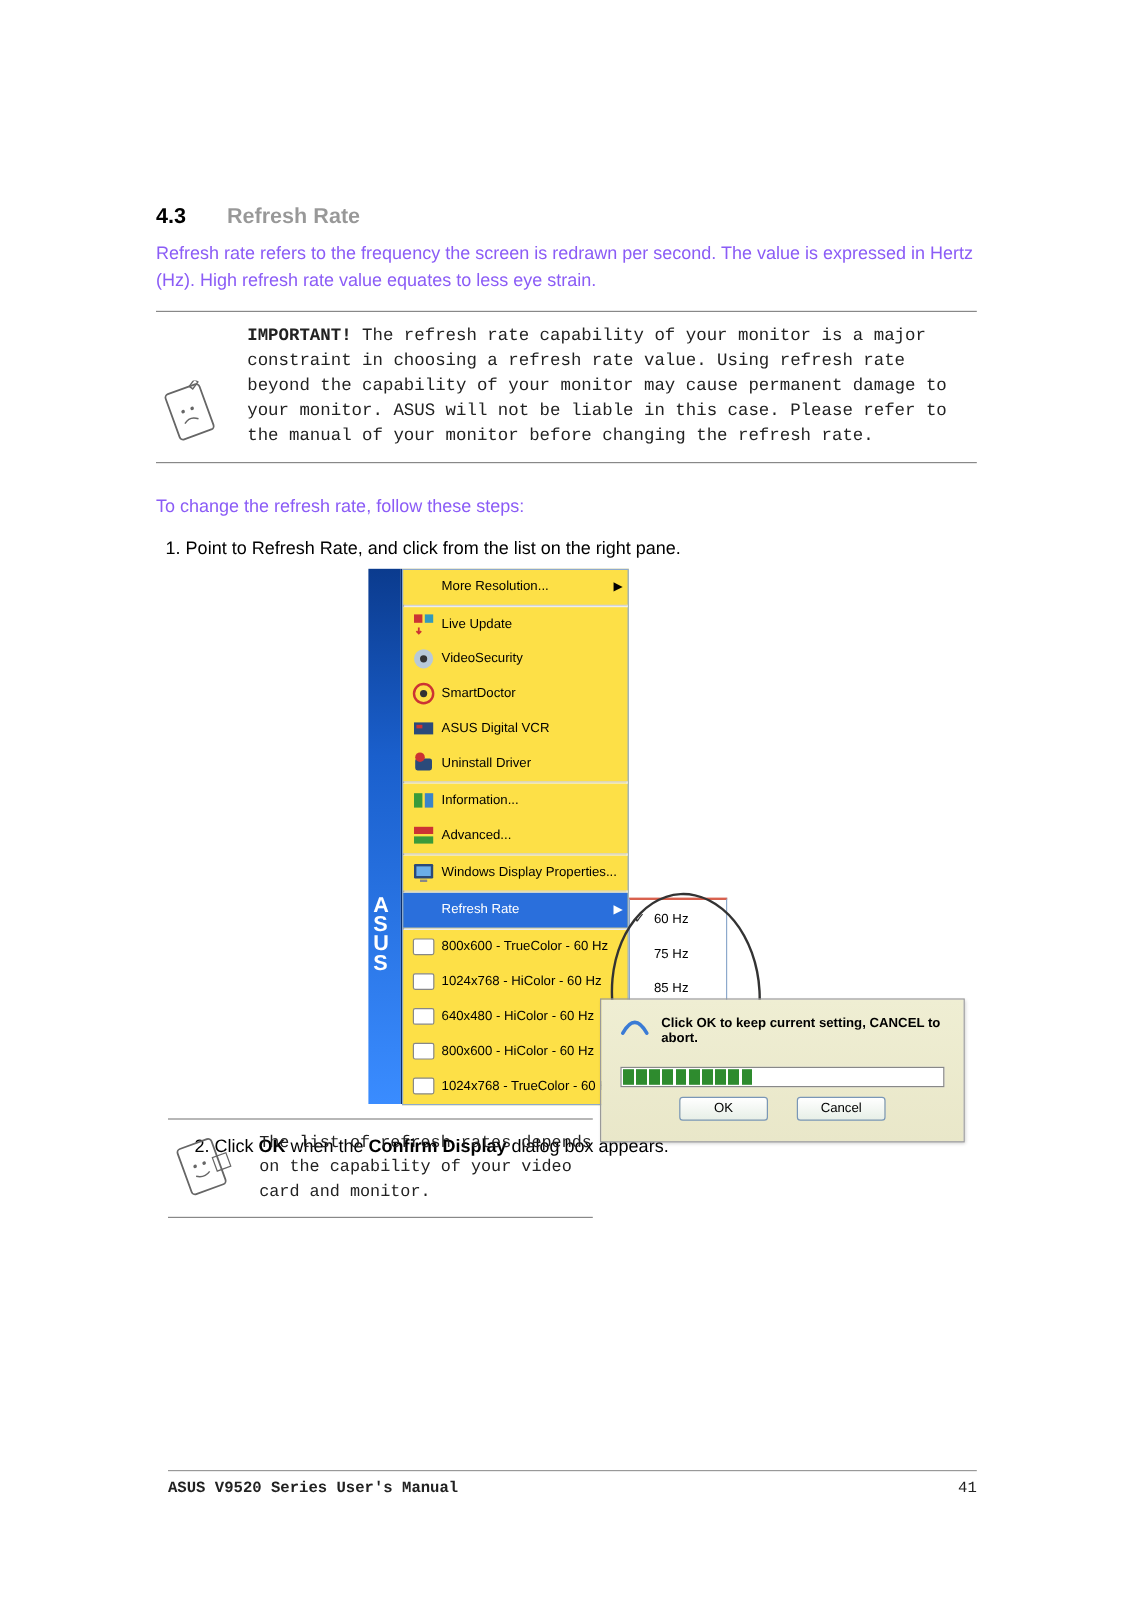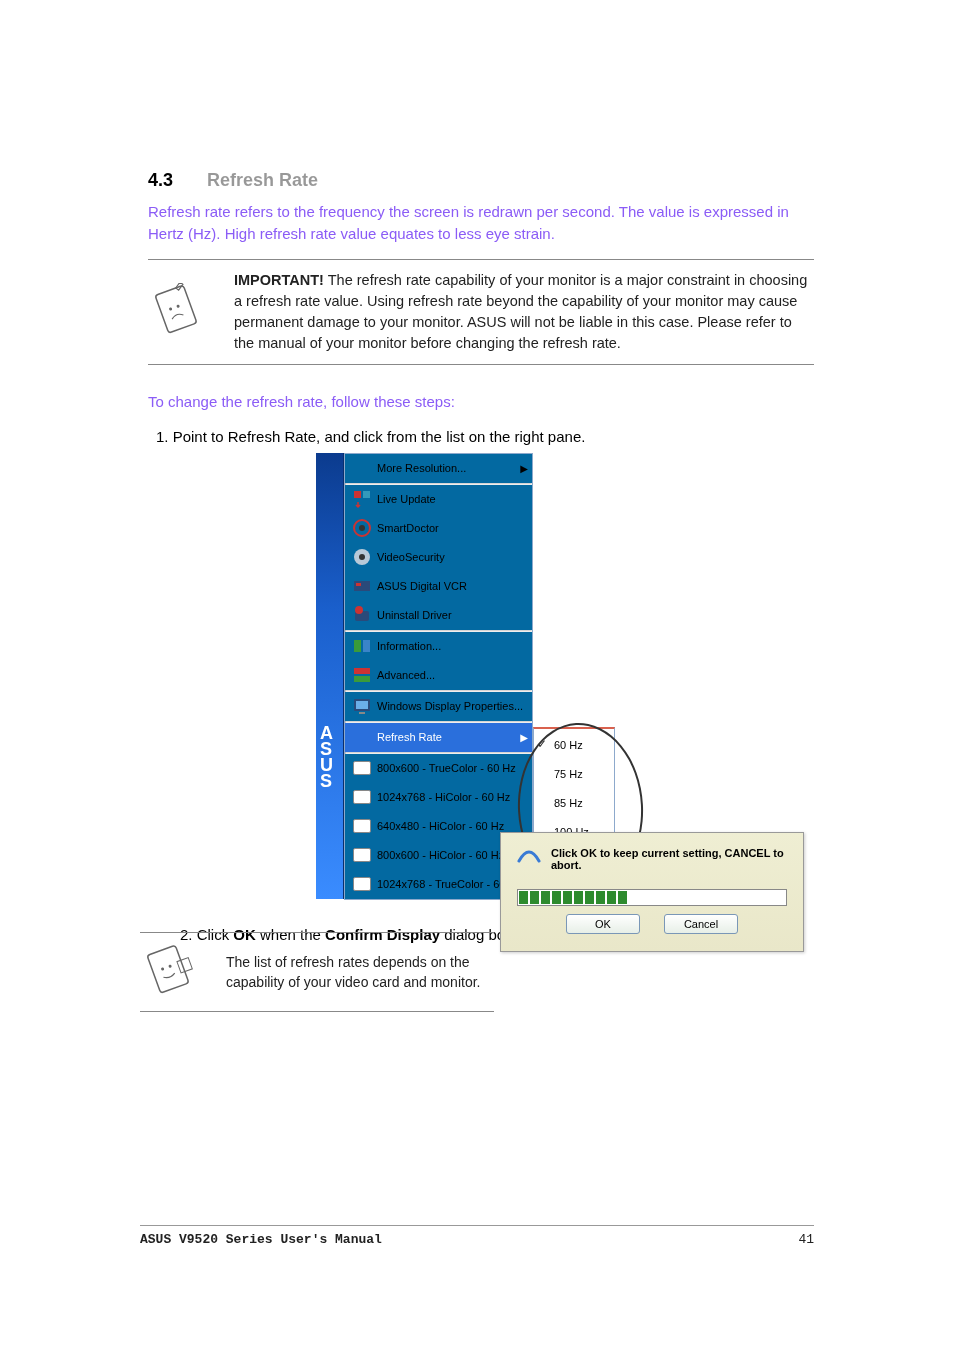--- a/index.html
+++ b/index.html
@@ -5,46 +5,46 @@
   * { box-sizing: border-box; margin: 0; padding: 0; }
   html, body { width: 954px; height: 1351px; background: #ffffff; font-family: Arial, Helvetica, sans-serif; color: #000; }
   .page { position: relative; width: 954px; height: 1351px; }
   .page-footer {
     position: absolute; left: 140px; right: 140px; top: 1225px;
     border-top: 1px solid #999; padding-top: 6px;
     display: flex; justify-content: space-between;
     font-size: 13px; font-family: Liberation Mono, monospace; color: #222;
   }
   .page-footer .left { font-weight: bold; }
-  .content-area { position: absolute; left: 148px; right: 140px; top: 170px; }
+  .content-area { position: absolute; left: 130px; right: 140px; top: 170px; }
   .h3 { font-size: 18px; font-weight: bold; color: #000; margin-bottom: 10px; }
   .h3-dim { opacity: 0.4; }
   .para { font-size: 15px; line-height: 1.45; margin-bottom: 14px; color: #8b5cf6; }
-  .note-block { border-top: 1px solid #888; border-bottom: 1px solid #888; padding: 10px 0; margin: 8px 0 26px 0; display: flex; align-items: center; gap: 28px; }
+  .note-block { border-top: 1px solid #888; border-bottom: 1px solid #888; padding: 10px 0; margin: 8px 0 26px 0; display: flex; align-items: flex-end; gap: 18px; font-family: Liberation Mono, monospace; }
   .note-icon { width: 58px; height: 58px; flex-shrink: 0; }
   .note-text { font-size: 14.5px; line-height: 1.45; color: #222; }
   .note-text .b { font-weight: bold; }
   .step { font-size: 15px; margin: 4px 0 4px 8px; line-height: 1.5; }
   .step-q { font-size: 15px; margin: 6px 0 10px 32px; line-height: 1.5; }
   .screenshot-wrap { display:flex; justify-content:center; margin: 4px 0 10px 0; }
 
   
   .menu-shot { position: relative; width: 330px; height: 461px; }
   .asus-strip { position:absolute; left:0; top:0; width:28px; height:446px;
     background: linear-gradient(to bottom, #0b3b8e 0%, #1a5fcc 35%, #3a8cff 100%);
     border-right:1px solid #0a2f6e;
   }
   .asus-strip .asus-text {
     position:absolute; bottom:110px; left:4px;
     font-size:18px; font-weight:bold; color:#fff;
     font-family: 'Arial Black', Arial, sans-serif;
     letter-spacing: -1px;
   }
   .asus-strip .asus-text span { display:block; line-height:16px; }
-  .menu-panel { position:absolute; left:28px; top:0; width:189px; background:#0369a1; border:1px solid #8da9cc; }
+  .menu-panel { position:absolute; left:28px; top:0; width:189px; background:#fde047; border:1px solid #8da9cc; }
   .menu-item { height:29px; padding-left:2px; display:flex; align-items:center; font-size:11px; color:#000; cursor:default; position:relative; }
   .menu-item .mi-icon { width:24px; height:24px; margin:0 3px; display:inline-flex; align-items:center; justify-content:center; font-size:14px; }
   .menu-item.highlight { background:#2a6fdc; color:#fff; }
   .menu-item .arrow-r { position:absolute; right:4px; top:50%; transform:translateY(-50%); font-size:10px; }
   .menu-sep { border-top:1px solid #d4d4d4; margin: 0; }
 
   .sub-panel {
     position:absolute; left:217px; top:274px; width:82px;
     background:#fff; border:1px solid #8da9cc; border-top:2px solid #d9614e;
     padding:2px 0;
@@ -150,34 +150,34 @@
                   <rect x="2" y="2" width="7" height="7" fill="#c33"></rect>
                   <rect x="11" y="2" width="7" height="7" fill="#39b"></rect>
                   <path d="M6 13 l0 5 M4 16 l2 2 l2 -2" stroke="#c33" stroke-width="1.5" fill="none"></path>
                 </svg>
             </span>
             <span>Live Update</span>
           </div>
           <div class="menu-item">
             <span class="mi-icon">
               <svg width="20" height="20">
+                  <circle cx="10" cy="10" r="8" fill="#b8c9d8"></circle>
+                  <circle cx="10" cy="10" r="3" fill="#333"></circle>
+                </svg>
+            </span>
+            <span>VideoSecurity</span>
+          </div>
+          <div class="menu-item">
+            <span class="mi-icon">
+              <svg width="20" height="20">
                   <circle cx="10" cy="10" r="8" fill="none" stroke="#c33" stroke-width="2"></circle>
                   <circle cx="10" cy="10" r="3" fill="#333"></circle>
                 </svg>
             </span>
             <span>SmartDoctor</span>
-          </div>
-          <div class="menu-item">
-            <span class="mi-icon">
-              <svg width="20" height="20">
-                  <circle cx="10" cy="10" r="8" fill="#b8c9d8"></circle>
-                  <circle cx="10" cy="10" r="3" fill="#333"></circle>
-                </svg>
-            </span>
-            <span>VideoSecurity</span>
           </div>
           <div class="menu-item">
             <span class="mi-icon">
               <svg width="20" height="20">
                   <rect x="2" y="5" width="16" height="10" fill="#2a4a7a"></rect>
                   <rect x="4" y="7" width="5" height="3" fill="#c33"></rect>
                 </svg>
             </span>
             <span>ASUS Digital VCR</span>
           </div>

